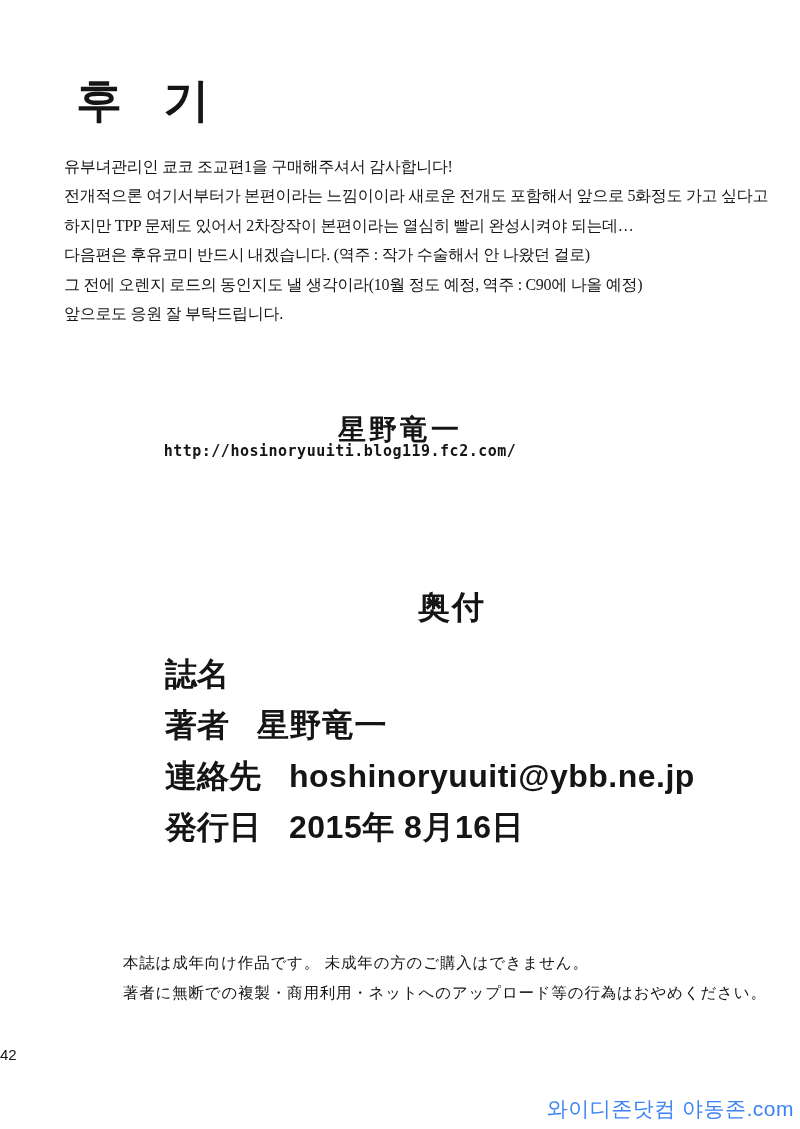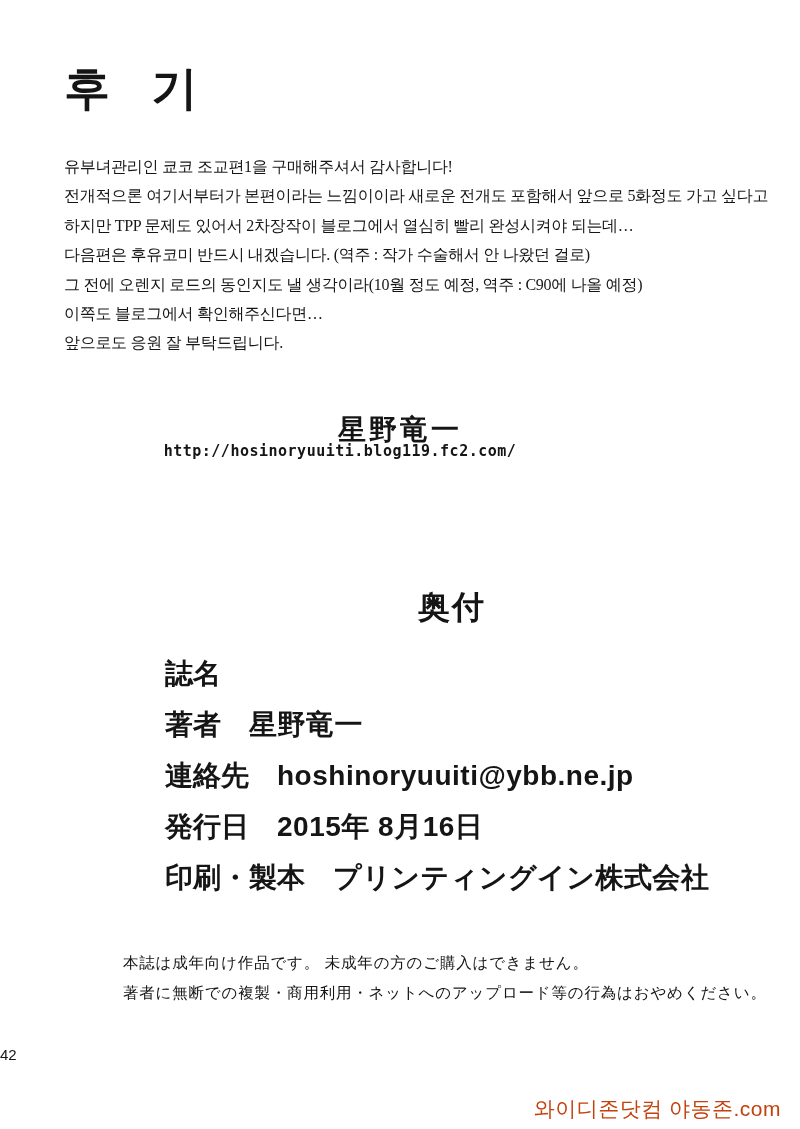--- a/index.html
+++ b/index.html
@@ -11,21 +11,21 @@
     overflow: hidden;
   }
   .page {
     position: relative;
     width: 800px; height: 1129px;
     background: #ffffff;
   }
   .title {
     position: absolute;
     left: 64px; top: 58px;
-    margin: 0;
+    margin: 12px;
     font-size: 46px;
     font-weight: bold;
     word-spacing: 26px;
     letter-spacing: 2px;
     font-family: "Liberation Serif", "DejaVu Serif", serif;
   }
   .afterword-body {
     position: absolute;
     left: 64px; top: 152px;
     width: 700px;
@@ -67,21 +67,21 @@
     padding-left: 40px;
   }
   .colophon {
     position: absolute;
     left: 165px; top: 658px;
     display: flex;
     flex-direction: column;
     row-gap: 19px;
     font-family: "Liberation Sans", "DejaVu Sans", sans-serif;
     font-weight: bold;
-    font-size: 28px;
+    font-size: 32px;
   }
   .colophon-row {
     display: flex;
     align-items: baseline;
     column-gap: 28px;
     line-height: 32px;
     white-space: nowrap;
   }
   .colophon-row .value { letter-spacing: 0.5px; }
   .notice {
@@ -95,41 +95,40 @@
   }
   .page-number {
     position: absolute;
     left: 0; top: 1046px;
     width: 800px;
     font-size: 15px;
     font-family: "Liberation Sans", "DejaVu Sans", sans-serif;
   }
   .watermark {
     position: absolute;
-    right: 19px; top: 1095px;
+    right: 6px; top: 1095px;
     font-size: 21px;
-    color: #c2410c;
+    color: #3b82f6;
     font-family: "Liberation Sans", "DejaVu Sans", sans-serif;
     letter-spacing: 0.5px;
   }
 </style>
 </head>
 <body>
 
 <div class="page">
 
   <h1 class="title">후 기</h1>
 
   <div class="afterword-body">
     <div class="line">유부녀관리인 쿄코 조교편1을 구매해주셔서 감사합니다!</div>
     <div class="line">전개적으론 여기서부터가 본편이라는 느낌이이라 새로운 전개도 포함해서 앞으로 5화정도 가고 싶다고</div>
-    <div class="line">하지만 TPP 문제도 있어서 2차장작이 블로그에서 열심히 빨리 완성시켜야 되는데…</div>
+    <div class="line">하지만 TPP 문제도 있어서 2차장작이 본편이라는 열심히 빨리 완성시켜야 되는데…</div>
     <div class="line">다음편은 후유코미 반드시 내겠습니다. (역주 : 작가 수술해서 안 나왔던 걸로)</div>
     <div class="line">그 전에 오렌지 로드의 동인지도 낼 생각이라(10월 정도 예정, 역주 : C90에 나올 예정)</div>
-    <div class="line">이쪽도 블로그에서 확인해주신다면…</div>
     <div class="line">앞으로도 응원 잘 부탁드립니다.</div>
   </div>
 
   <div class="author-name">星野竜一</div>
   <div class="author-url">http://hosinoryuuiti.blog119.fc2.com/</div>
 
   <h2 class="colophon-title">奥付</h2>
 
   <div class="colophon">
     <div class="colophon-row">
@@ -140,24 +139,20 @@
       <span class="value">星野竜一</span>
     </div>
     <div class="colophon-row">
       <span class="label">連絡先</span>
       <span class="value">hoshinoryuuiti@ybb.ne.jp</span>
     </div>
     <div class="colophon-row">
       <span class="label">発行日</span>
       <span class="value">2015年 8月16日</span>
     </div>
-    <div class="colophon-row">
-      <span class="label">印刷・製本</span>
-      <span class="value">プリンティングイン株式会社</span>
-    </div>
   </div>
 
   <div class="notice">
     <div class="line">本誌は成年向け作品です。 未成年の方のご購入はできません。</div>
     <div class="line">著者に無断での複製・商用利用・ネットへのアップロード等の行為はおやめください。</div>
   </div>
 
   <div class="page-number">42</div>
 
   <div class="watermark">와이디존닷컴 야동존.com</div>

